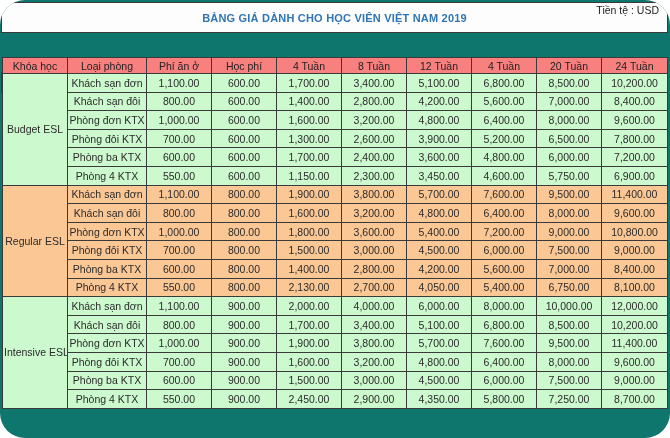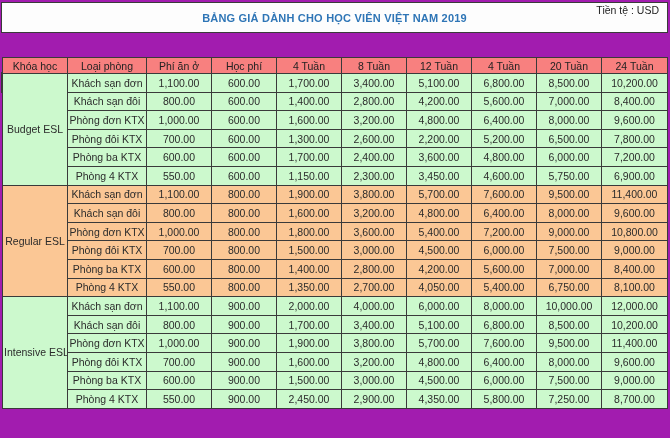--- a/index.html
+++ b/index.html
@@ -1,18 +1,18 @@
 <!DOCTYPE html>
 <html style="--title-blue: #2e75b6; --header-bg: #f8807f; --row-green: #ccf9cd; --row-orange: #fbc795; --border: #3a3a3a;"><head>
 <meta charset="utf-8">
 <style>
   * { margin:0; padding:0; box-sizing:border-box; }
   html,body { background:#fff; }
   body { font-family:"Liberation Sans", sans-serif; }
-  #page { position:relative; width:670px; height:438px; background:#a21caf; overflow:hidden; }
+  #page { position:relative; width:670px; height:438px; background:#0f766e; overflow:hidden;border-radius:25px; }
 
   .band { position:absolute; left:1px; width:667px; background:#fdfdfd; border:1px solid var(--border); }
   #title-band { top:2px; height:31px; }
   #title-band .title {
     position:absolute; left:0; right:0; top:0; bottom:0;
     display:flex; align-items:center; justify-content:center;
     color:var(--title-blue); font-weight:bold; font-size:11px; letter-spacing:.2px;
   }
   #title-band .currency {
     position:absolute; right:8px; top:0; bottom:16px;
@@ -107,21 +107,21 @@
           <td class="green">6,400.00</td>
           <td class="green">8,000.00</td>
           <td class="green">9,600.00</td>
         </tr>
         <tr>
           <td class="green">Phòng đôi KTX</td>
           <td class="green">700.00</td>
           <td class="green">600.00</td>
           <td class="green">1,300.00</td>
           <td class="green">2,600.00</td>
-          <td class="green">2,200.00</td>
+          <td class="green">3,900.00</td>
           <td class="green">5,200.00</td>
           <td class="green">6,500.00</td>
           <td class="green">7,800.00</td>
         </tr>
         <tr>
           <td class="green">Phòng ba KTX</td>
           <td class="green">600.00</td>
           <td class="green">600.00</td>
           <td class="green">1,700.00</td>
           <td class="green">2,400.00</td>
@@ -194,21 +194,21 @@
           <td class="orange">2,800.00</td>
           <td class="orange">4,200.00</td>
           <td class="orange">5,600.00</td>
           <td class="orange">7,000.00</td>
           <td class="orange">8,400.00</td>
         </tr>
         <tr>
           <td class="orange">Phòng 4 KTX</td>
           <td class="orange">550.00</td>
           <td class="orange">800.00</td>
-          <td class="orange">1,350.00</td>
+          <td class="orange">2,130.00</td>
           <td class="orange">2,700.00</td>
           <td class="orange">4,050.00</td>
           <td class="orange">5,400.00</td>
           <td class="orange">6,750.00</td>
           <td class="orange">8,100.00</td>
         </tr>
         <tr>
           <td class="group-cell green" rowspan="6">Intensive ESL</td>
           <td class="green">Khách sạn đơn</td>
           <td class="green">1,100.00</td>

